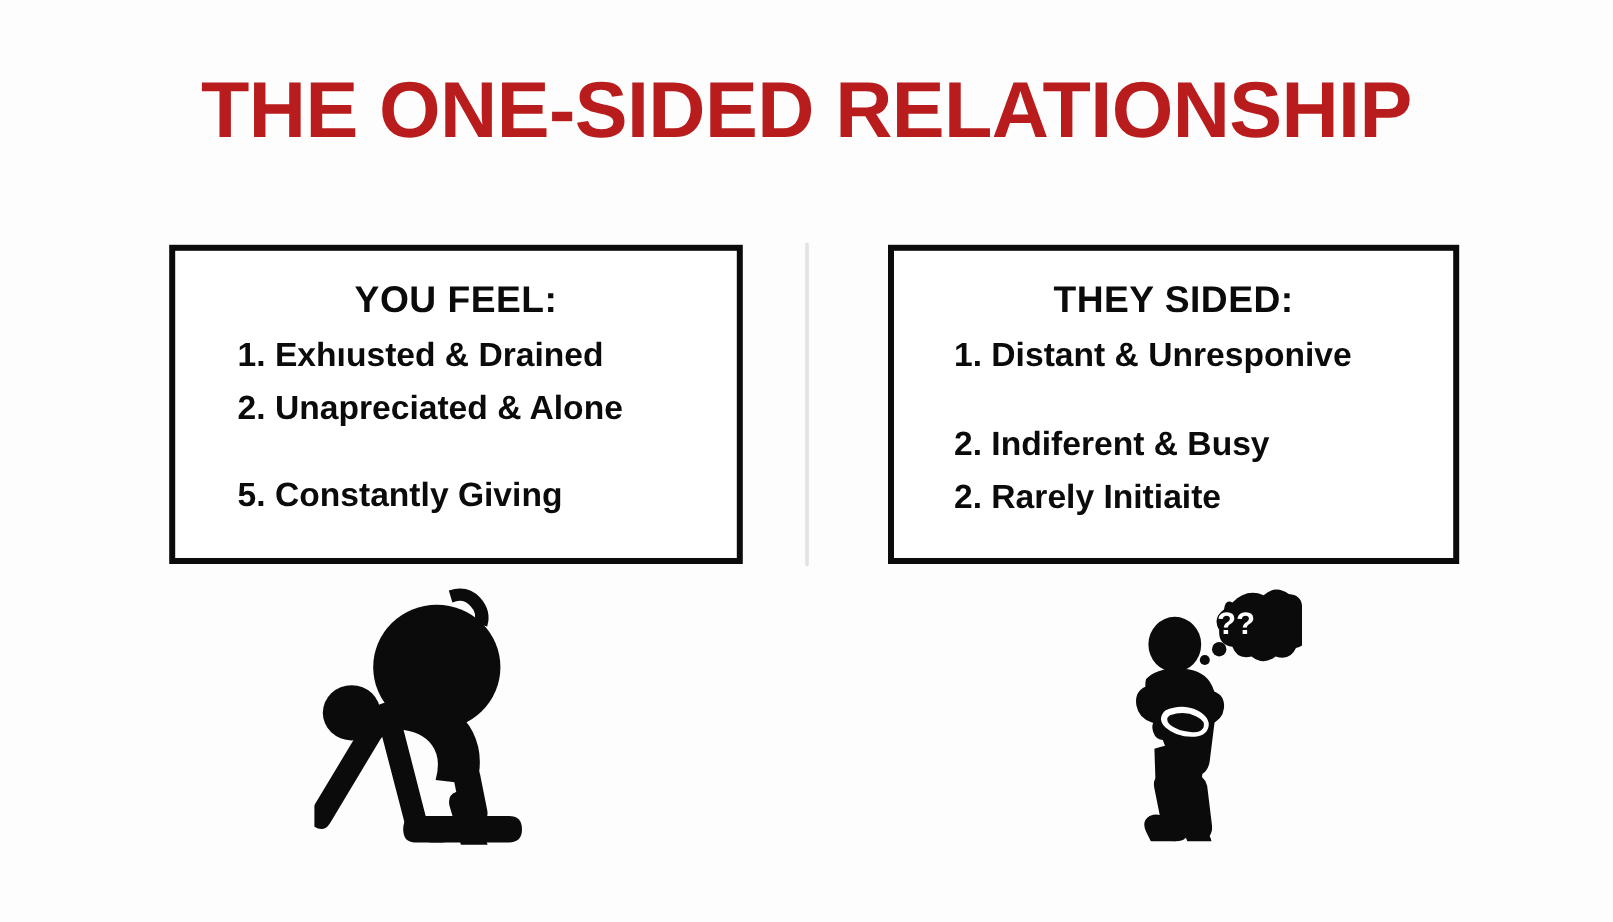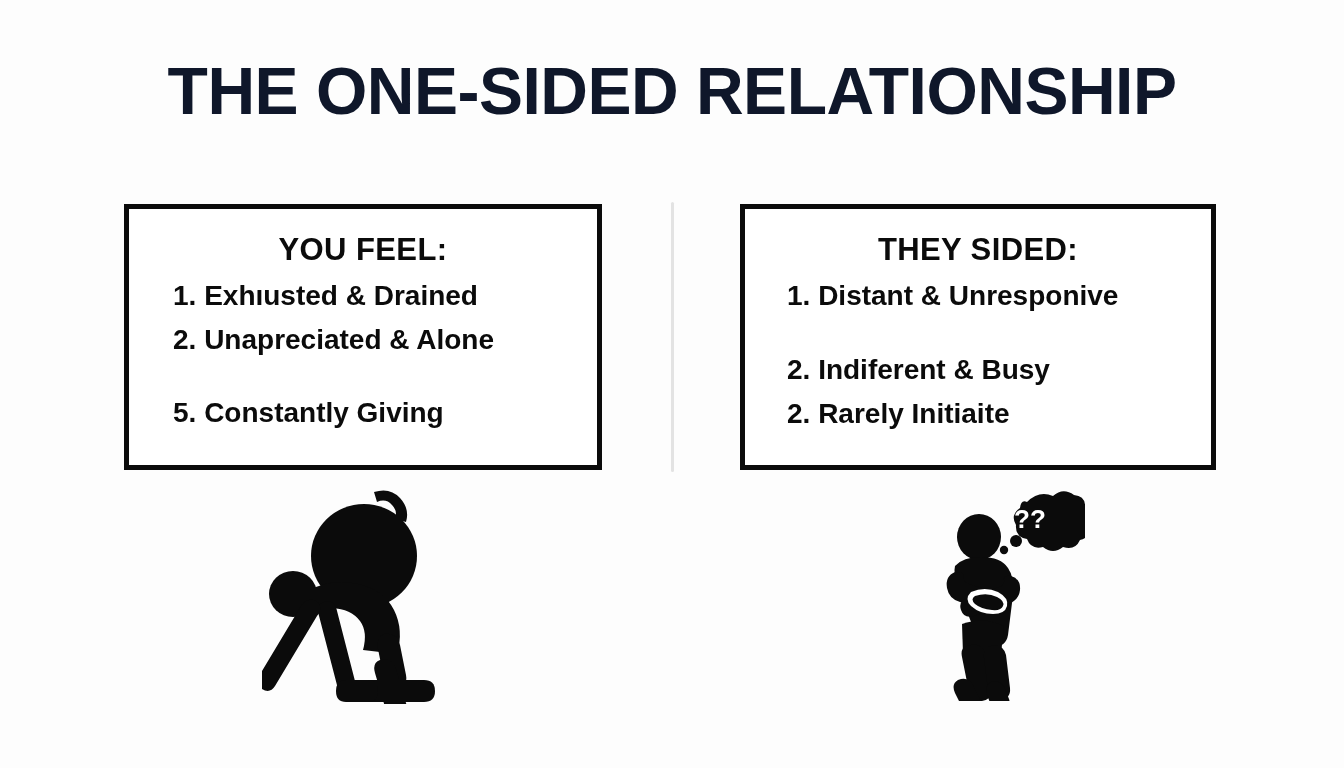--- a/index.html
+++ b/index.html
@@ -28,21 +28,21 @@
   #title {
     position: absolute;
     left: 0;
     top: 58px;
     width: 1344px;
     text-align: center;
     font-size: 66px;
     font-weight: 700;
     letter-spacing: -0.5px;
     line-height: 1;
-    color: #0f172a;
+    color: #b91c1c;
     white-space: nowrap;
   }
 
   
   #divider {
     position: absolute;
     left: 671px;
     top: 202px;
     width: 3px;
     height: 270px;
@@ -52,35 +52,35 @@
 
   
   .panel {
     position: absolute;
     box-sizing: border-box;
     border: 5px solid #0b0b0b;
     background: #ffffff;
     top: 204px;
     height: 266px;
   }
-  #panel-left  { left: 124px;  width: 478px; }
+  #panel-left  { left: 141px;  width: 478px; }
   #panel-right { left: 740px;  width: 476px; }
 
   .panel-heading {
     text-align: center;
     font-size: 31px;
     font-weight: 700;
     letter-spacing: 0.4px;
     color: #0b0b0b;
     margin-top: 23px;
     white-space: nowrap;
   }
 
   .panel-list {
-    margin: 4px;
+    margin: 12px;
     padding: 0;
     list-style: none;
   }
   #panel-left .panel-list  { padding-left: 40px; margin-top: 14px; }
   #panel-right .panel-list { padding-left: 38px; margin-top: 14px; }
 
   .panel-list li {
     font-size: 28px;
     font-weight: 700;
     color: #0b0b0b;

